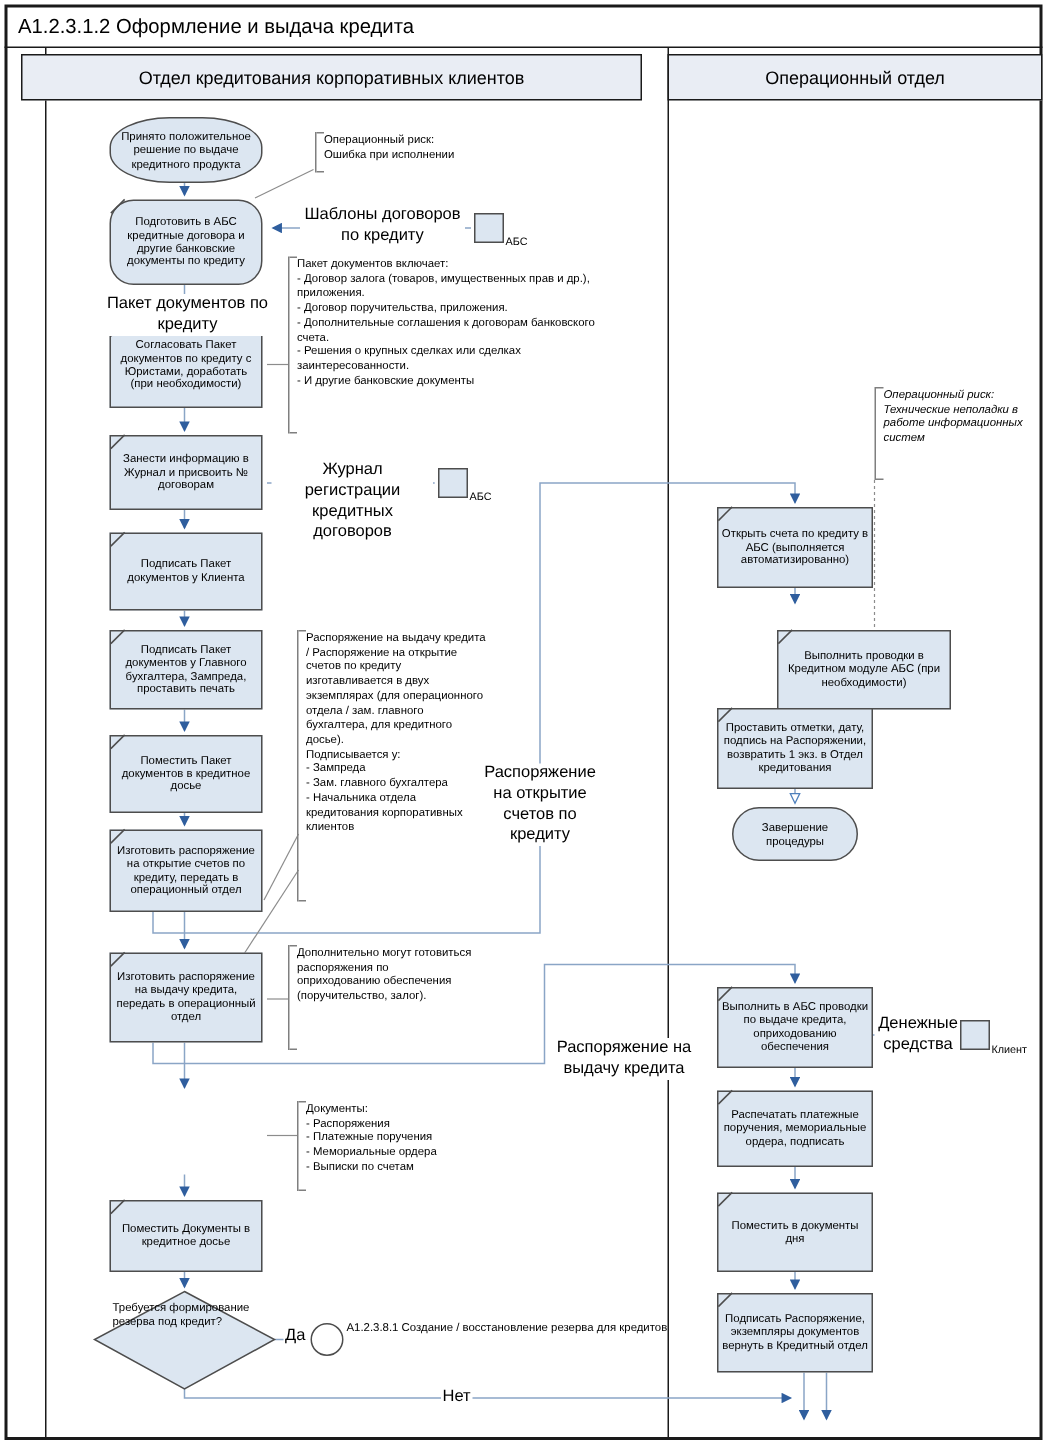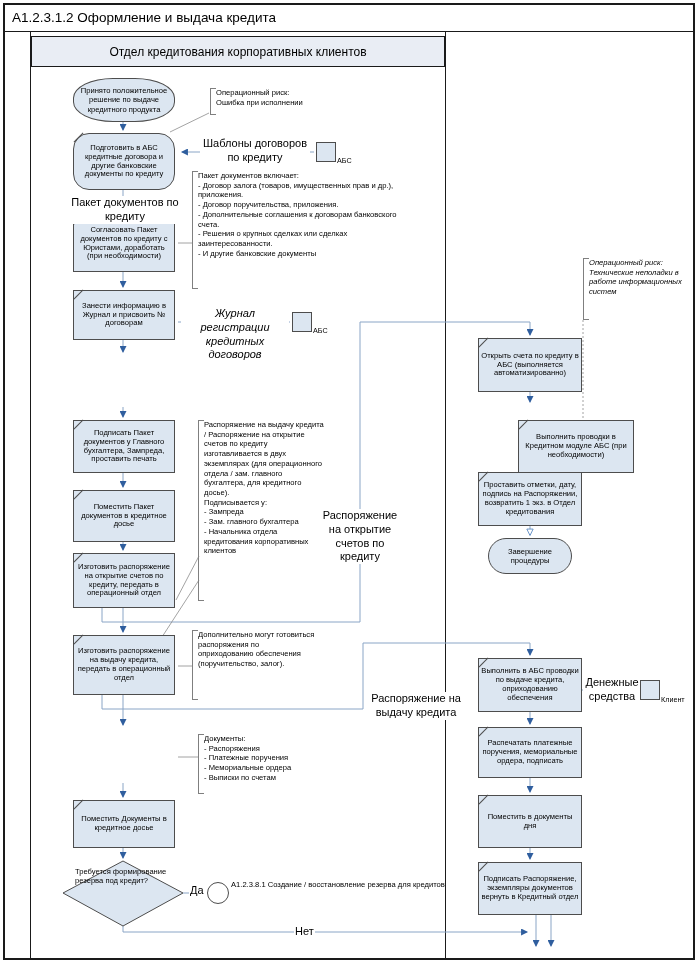--- a/index.html
+++ b/index.html
@@ -41,22 +41,25 @@
 </style>
 </head>
 <body>
 
 <div id="page">
   <div id="frame"></div>
   <div id="title-bar">
     <span>А1.2.3.1.2 Оформление и выдача кредита</span>
   </div>
   <div id="left-strip"></div>
-  <div class="lane-head" style="left:31px; width:414px;">
+  <div class="lane-head" style="left:14px; width:414px;">
     <span>Отдел кредитования корпоративных клиентов</span>
+  </div>
+  <div class="lane-head" style="left:445px; width:250px;">
+    <span>Операционный отдел</span>
   </div>
   <div id="lane-div"></div>
 
   <svg width="700" height="967" viewBox="0 0 700 967">
     <defs>
       <marker id="ah" viewBox="0 0 10 10" refX="8.5" refY="5" markerWidth="8.5" markerHeight="7" orient="auto-start-reverse">
         <path d="M0,0 L10,5 L0,10 z" fill="#2f5e9e"></path>
       </marker>
       <marker id="ahOpen" viewBox="0 0 10 10" refX="8.5" refY="5" markerWidth="9" markerHeight="7.5" orient="auto-start-reverse">
         <path d="M0.6,0.8 L9.2,5 L0.6,9.2 z" fill="#ffffff" stroke="#4f81bd" stroke-width="1.1"></path>
@@ -124,20 +127,23 @@
   </div>
 
   <div class="proc" style="left:73px; top:133px; width:102px; height:57px;border-radius:16px;">
       <span>Подготовить в АБС кредитные договора и другие банковские документы по кредиту</span>
     </div>
   <div class="proc" style="left:73px; top:215px; width:102px; height:57px;">
       <span>Согласовать Пакет документов по кредиту с Юристами, доработать (при необходимости)</span>
     </div>
   <div class="proc" style="left:73px; top:290px; width:102px; height:50px;">
       <span>Занести информацию в Журнал и присвоить № договорам</span>
+    </div>
+  <div class="proc" style="left:73px; top:355px; width:102px; height:52px;">
+      <span>Подписать Пакет документов у Клиента</span>
     </div>
   <div class="proc" style="left:73px; top:420px; width:102px; height:53px;">
       <span>Подписать Пакет документов у Главного бухгалтера, Зампреда, проставить печать</span>
     </div>
   <div class="proc" style="left:73px; top:490px; width:102px; height:52px;">
       <span>Поместить Пакет документов в кредитное досье</span>
     </div>
   <div class="proc" style="left:73px; top:553px; width:102px; height:55px;">
       <span>Изготовить распоряжение на открытие счетов по кредиту, передать в операционный отдел</span>
     </div>
@@ -192,21 +198,21 @@
   <div class="note" style="left:198px; top:734px; width:112px; height:60px;">Документы:
 - Распоряжения
 - Платежные поручения
 - Мемориальные ордера
 - Выписки по счетам</div>
   <div class="note italic" style="left:583px; top:258px; width:106px; height:62px;">Операционный риск:
 Технические неполадки в работе информационных систем</div>
 
   <div class="lbl" style="left:200px; top:137px; width:108px;">Шаблоны договоров по кредиту</div>
   <div class="lbl" style="left:58px; top:196px; width:132px;">Пакет документов по кредиту</div>
-  <div class="lbl" style="left:181px; top:307px; width:106px;font-style:italic;">Журнал регистрации кредитных договоров</div>
+  <div class="lbl" style="left:181px; top:307px; width:106px;">Журнал регистрации кредитных договоров</div>
   <div class="lbl" style="left:315px; top:509px; width:88px;">Распоряжение на открытие счетов по кредиту</div>
   <div class="lbl" style="left:368px; top:692px; width:94px;">Распоряжение на выдачу кредита</div>
   <div class="lbl" style="left:583px; top:676px; width:56px;">Денежные средства</div>
 
   <div class="store" style="left:316px; top:142px;"></div>
   <div class="store-lbl" style="left:337px; top:156px;">АБС</div>
   <div class="store" style="left:292px; top:312px;"></div>
   <div class="store-lbl" style="left:313px; top:326px;">АБС</div>
   <div class="store" style="left:640px; top:680px;"></div>
   <div class="store-lbl" style="left:661px; top:695px;">Клиент</div>

